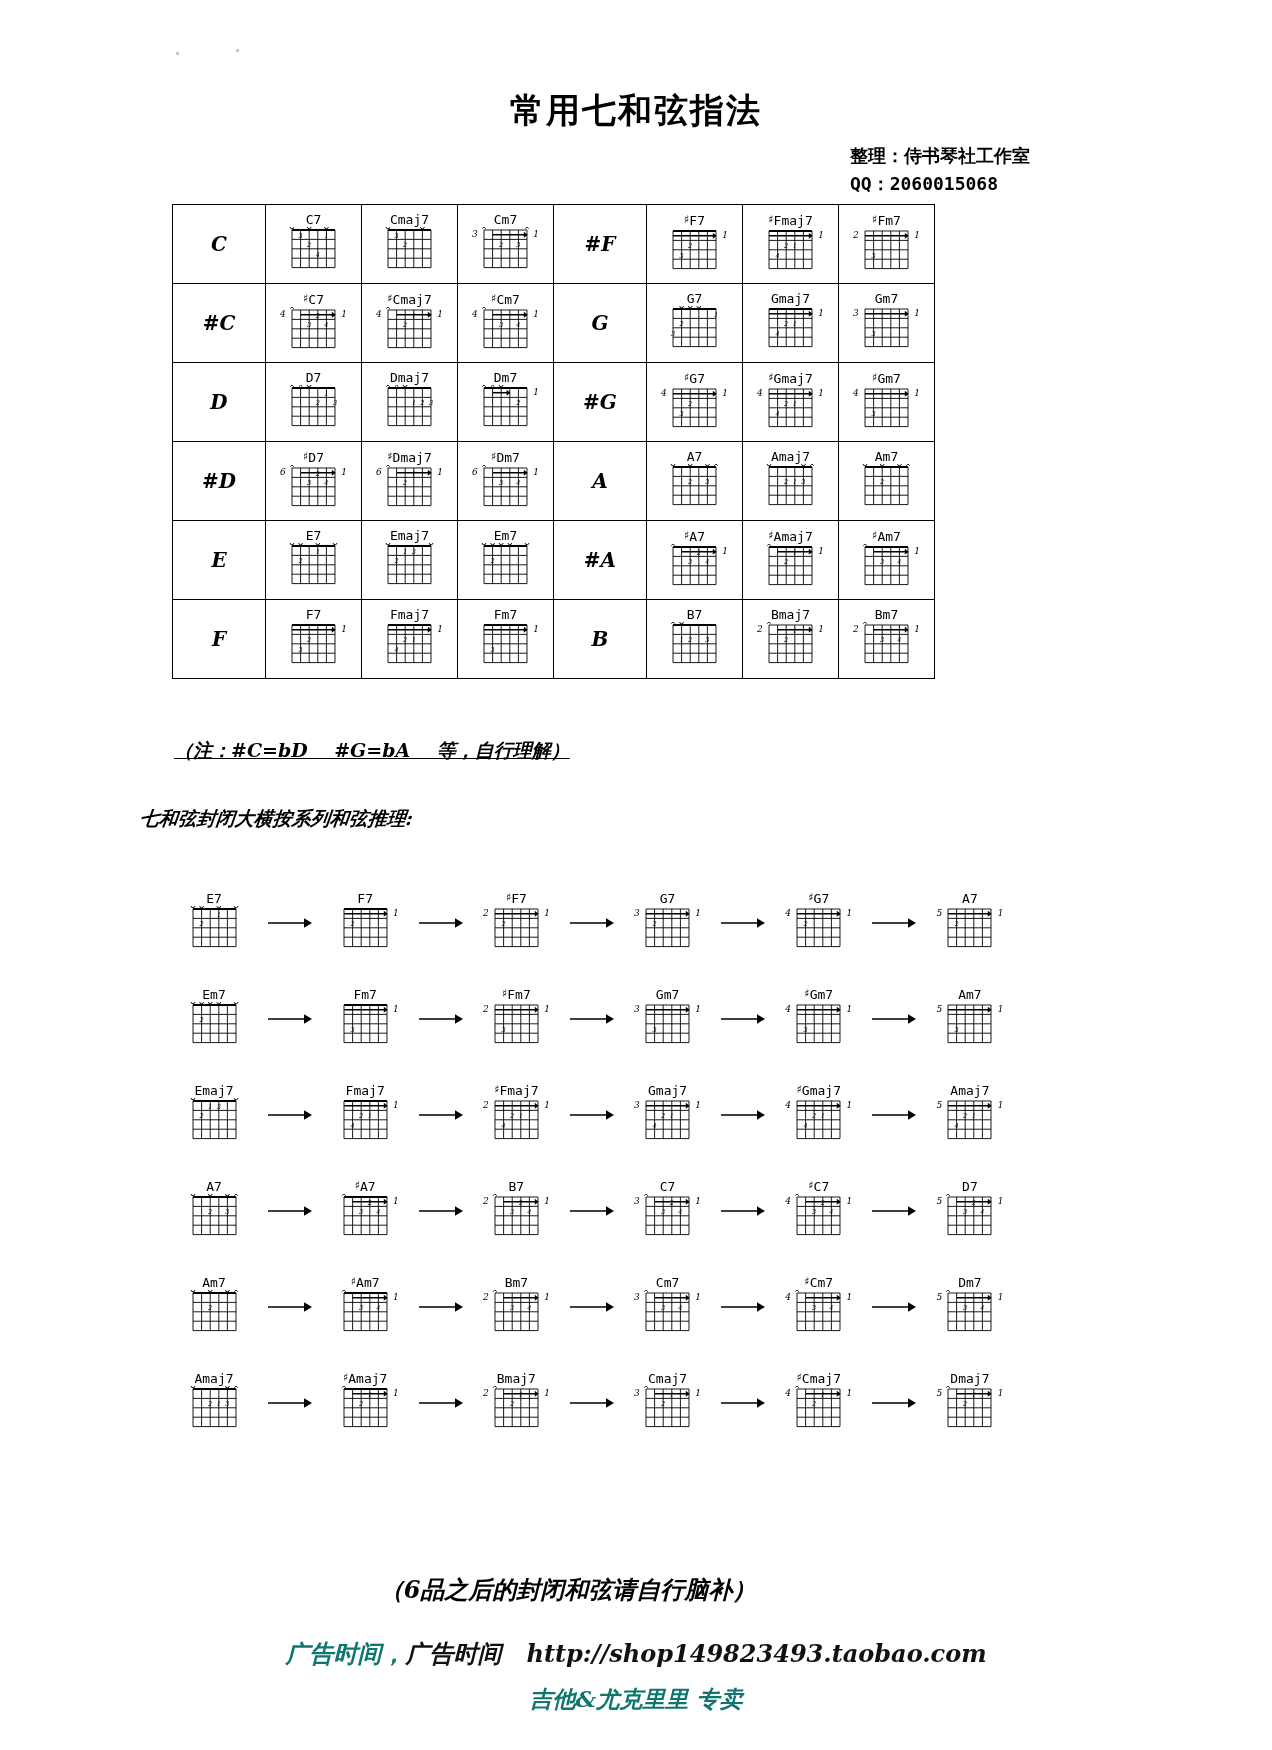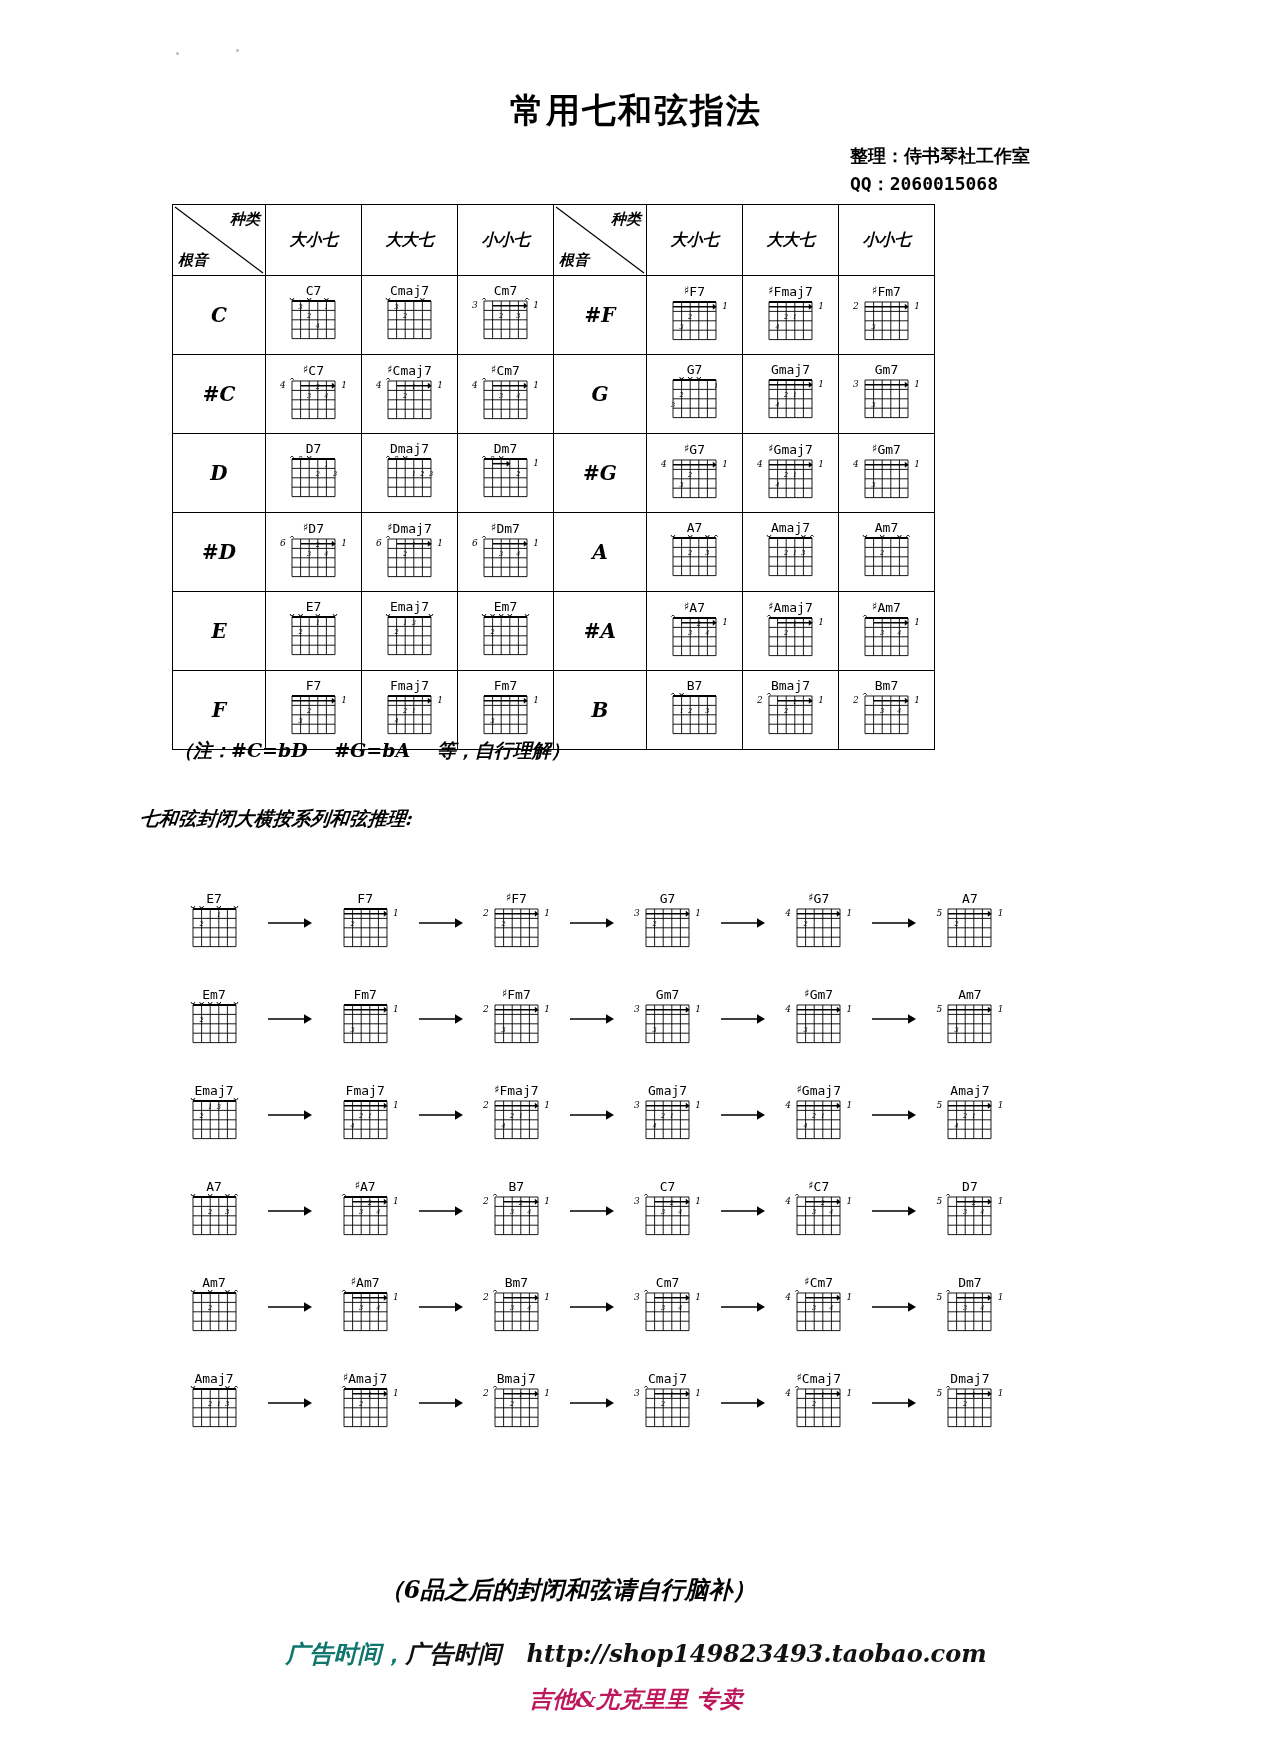--- a/index.html
+++ b/index.html
@@ -149,20 +149,21 @@
   
   .table-note {
     position: absolute;
     top: 738px;
     left: 174px;
     font-family: "DejaVu Serif", serif;
     font-style: italic;
     font-weight: bold;
     font-size: 19px;
     white-space: pre;
+    text-decoration: underline;
   }
 
   
   .section-heading {
     position: absolute;
     top: 806px;
     left: 140px;
     font-family: "DejaVu Serif", serif;
     font-style: italic;
     font-weight: bold;
@@ -226,63 +227,41 @@
   .ad-line2 {
     position: absolute;
     top: 1684px;
     left: 0;
     width: 1272px;
     text-align: center;
     font-family: "DejaVu Serif", serif;
     font-style: italic;
     font-weight: bold;
     font-size: 23px;
-    color: #be185d;
+    color: #0f766e;
   }
   .speck {
     position: absolute;
     background: #b9b9b9;
     border-radius: 50%;
   }
 </style>
 </head>
 <body>
 
 <div class="page-title">常用七和弦指法</div>
 
 <div class="credit">
   <div>整理：侍书琴社工作室</div>
   <div>QQ：2060015068</div>
 </div>
 
 <table class="chord-table">
   <tbody id="chord-table-body">
       <tr>
-        <td class="corner">
-          <svg class="corner-slash" viewBox="0 0 92 70" preserveAspectRatio="none">
-            <line x1="2" y1="2" x2="90" y2="68"></line>
-          </svg>
-          <span class="corner-top">种类</span>
-          <span class="corner-bot">根音</span>
-        </td>
-        <td class="col-head">大小七</td>
-        <td class="col-head">大大七</td>
-        <td class="col-head">小小七</td>
-        <td class="corner">
-          <svg class="corner-slash" viewBox="0 0 92 70" preserveAspectRatio="none">
-            <line x1="2" y1="2" x2="90" y2="68"></line>
-          </svg>
-          <span class="corner-top">种类</span>
-          <span class="corner-bot">根音</span>
-        </td>
-        <td class="col-head">大小七</td>
-        <td class="col-head">大大七</td>
-        <td class="col-head">小小七</td>
-      </tr>
-      <tr>
         <td class="root-cell">C</td>
         <td class="chord-cell"><div class="chord"><div class="cname">C7</div><div class="grid-wrap"><svg width="49" height="43.6" viewBox="0 0 49 43.6">
                 <line x1="3" y1="3" x2="46" y2="3" stroke="#000" stroke-width="1.8"></line>
                 <line x1="3" y1="12.4" x2="46" y2="12.4" stroke="#000" stroke-width="0.9"></line>
                 <line x1="3" y1="21.8" x2="46" y2="21.8" stroke="#000" stroke-width="0.9"></line>
                 <line x1="3" y1="31.200000000000003" x2="46" y2="31.200000000000003" stroke="#000" stroke-width="0.9"></line>
                 <line x1="3" y1="40.6" x2="46" y2="40.6" stroke="#000" stroke-width="0.9"></line>
                 <line x1="3" y1="3" x2="3" y2="40.6" stroke="#000" stroke-width="0.9"></line>
                 <line x1="11.6" y1="3" x2="11.6" y2="40.6" stroke="#000" stroke-width="0.9"></line>
                 <line x1="20.2" y1="3" x2="20.2" y2="40.6" stroke="#000" stroke-width="0.9"></line>

